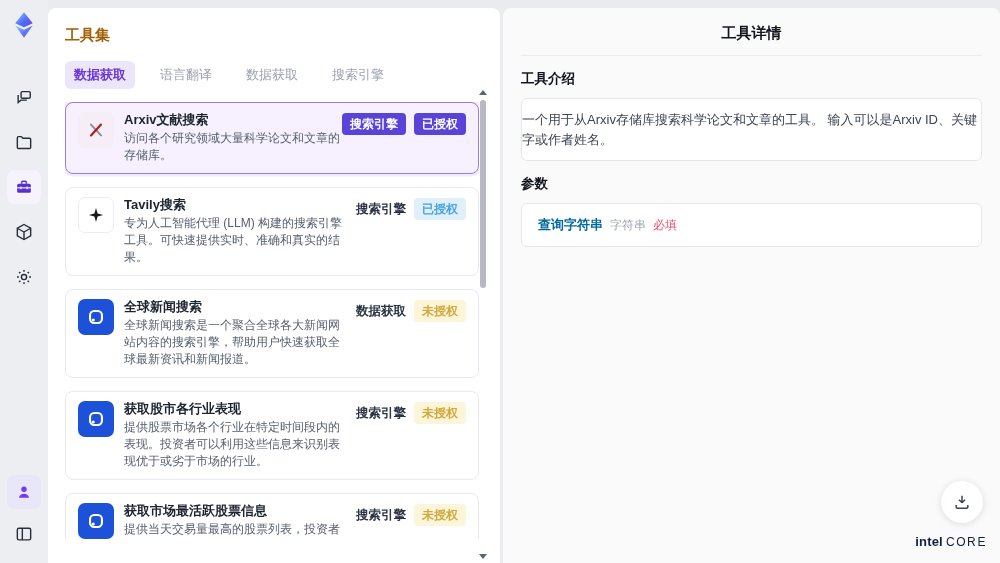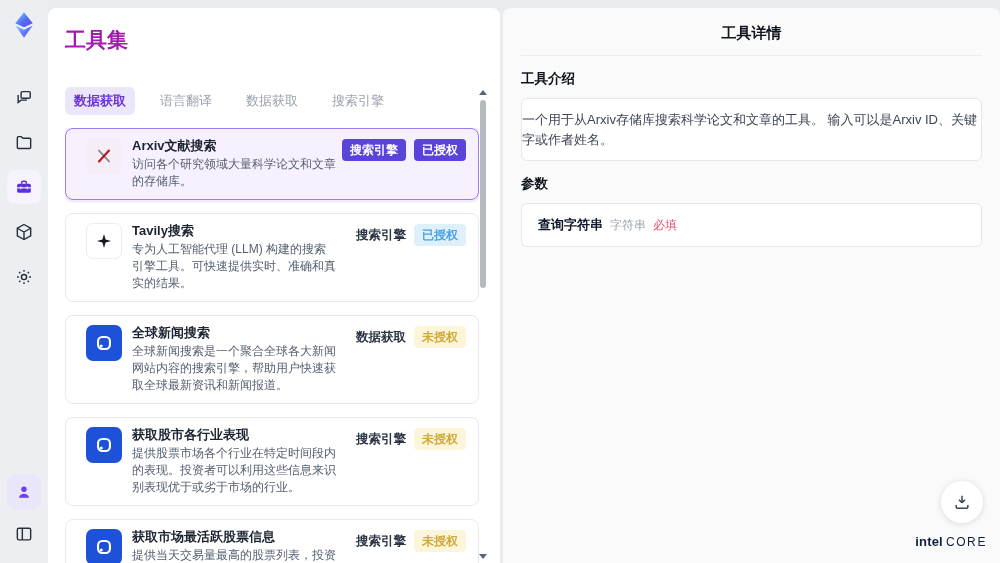--- a/index.html
+++ b/index.html
@@ -15,27 +15,27 @@
   .nav-btn { width:34px; height:34px; border:none; background:transparent; border-radius:8px; display:grid; place-items:center; cursor:pointer; }
   .nav-btn.active { background:#f6f3fd; }
   .nav-btn.user-active { background:#eae6fa; }
 
   
   .content { flex:1; display:flex; padding-top:8px; gap:3px; min-width:0; }
   .list-panel { width:452px; flex:0 0 452px; background:#ffffff; border-radius:8px 8px 0 0; padding:18px 21px 0 17px; position:relative; }
   .detail-panel { flex:1; background:#fafafa; border-radius:8px 8px 0 0; padding:16px 18px; position:relative; }
 
   
-  .page-title { font-size:21px; font-weight:700; color:#a21caf; margin-bottom:33px; }
+  .page-title { font-size:15px; font-weight:700; color:#a16207; margin-bottom:16px; }
   .tabs { display:flex; gap:16px; align-items:center; margin-bottom:13px; }
   .tab { font-size:13px; color:#9aa1ad; background:none; border:none; padding:5px 9px; border-radius:6px; cursor:pointer; white-space:nowrap; }
   .tab.active { background:#ece6fb; color:#6a35d9; font-weight:700; }
   .tool-list { display:flex; flex-direction:column; gap:13px; overflow:hidden; height:437px; }
 
-  .card { position:relative; display:flex; gap:10px; padding:9px 20px; background:#fff; border:1px solid #e7e9ee; border-radius:8px; align-items:flex-start; cursor:pointer; }
+  .card { position:relative; display:flex; gap:10px; padding:9px 12px; background:#fff; border:1px solid #e7e9ee; border-radius:8px; align-items:flex-start; cursor:pointer; }
   .card.selected { background:#f7f1ff; border:1.5px solid #9b7bf2; box-shadow:0 0 0 2.5px rgba(148,112,244,.14); }
   .card-icon { width:36px; height:36px; border-radius:7px; flex:0 0 36px; display:grid; place-items:center; }
   .card-main { flex:1; padding-right:122px; min-width:0; }
   .card-title { font-size:13px; font-weight:700; color:#1b2430; line-height:15px; margin-bottom:3px; }
   .card-desc { font-size:12px; color:#545f6f; line-height:17px; }
   .card-meta { position:absolute; top:10px; right:12px; display:flex; gap:8px; align-items:center; }
   .cat-plain { font-size:12.5px; color:#2b3442; font-weight:600; }
   .badge { font-size:12px; font-weight:600; padding:2.5px 8px; border-radius:4px; white-space:nowrap; }
   .badge.solid { background:#5a43d8; color:#ffffff; }
   .badge.blue  { background:#dff0fb; color:#4aa4e0; }
@@ -47,21 +47,21 @@
   .sb-arrow.up { border-bottom:5px solid #5b6470; top:0; }
   .sb-arrow.down { border-top:5px solid #5b6470; bottom:0; }
   .sb-thumb { position:absolute; top:10px; left:1px; width:6px; height:188px; background:#b6b9bf; border-radius:3px; cursor:grab; }
 
   
   .detail-title { font-size:15px; font-weight:700; color:#10151d; padding-bottom:12px; border-bottom:1px solid #ececef;text-align:center; }
   .section-h { font-size:13.5px; font-weight:700; color:#10151d; margin:14px 0 10px; }
   .intro-box { background:#fff; border:1px solid #e4e7ec; border-radius:6px; padding:11px 0; font-size:13px; color:#3c4554; line-height:1.5; }
   .param-box { background:#fff; border:1px solid #e4e7ec; border-radius:6px; padding:12px 16px; }
   .param-head { display:flex; align-items:baseline; gap:7px; }
-  .param-name { font-size:13px; font-weight:700; color:#0f172a; }
+  .param-name { font-size:13px; font-weight:700; color:#0369a1; }
   .param-type { font-size:12px; color:#98a1ad; }
   .param-req  { font-size:12px; color:#ee4f6d; }
   .param-desc { margin-top:8px; font-size:13px; color:#4a5568; }
 
   .fab { position:absolute; right:17px; bottom:40px; width:42px; height:42px; border-radius:50%; background:#fff; border:none; box-shadow:0 1px 7px rgba(0,0,0,.13); display:grid; place-items:center; cursor:pointer; }
   .intel { position:absolute; right:13px; bottom:13px; color:#11203f; white-space:nowrap; }
   .intel .i1 { font-weight:700; font-size:13px; letter-spacing:.2px; }
   .intel .i2 { font-weight:400; font-size:12px; text-transform:uppercase; letter-spacing:1.6px; margin-left:3px; }
 </style>
 </head>

